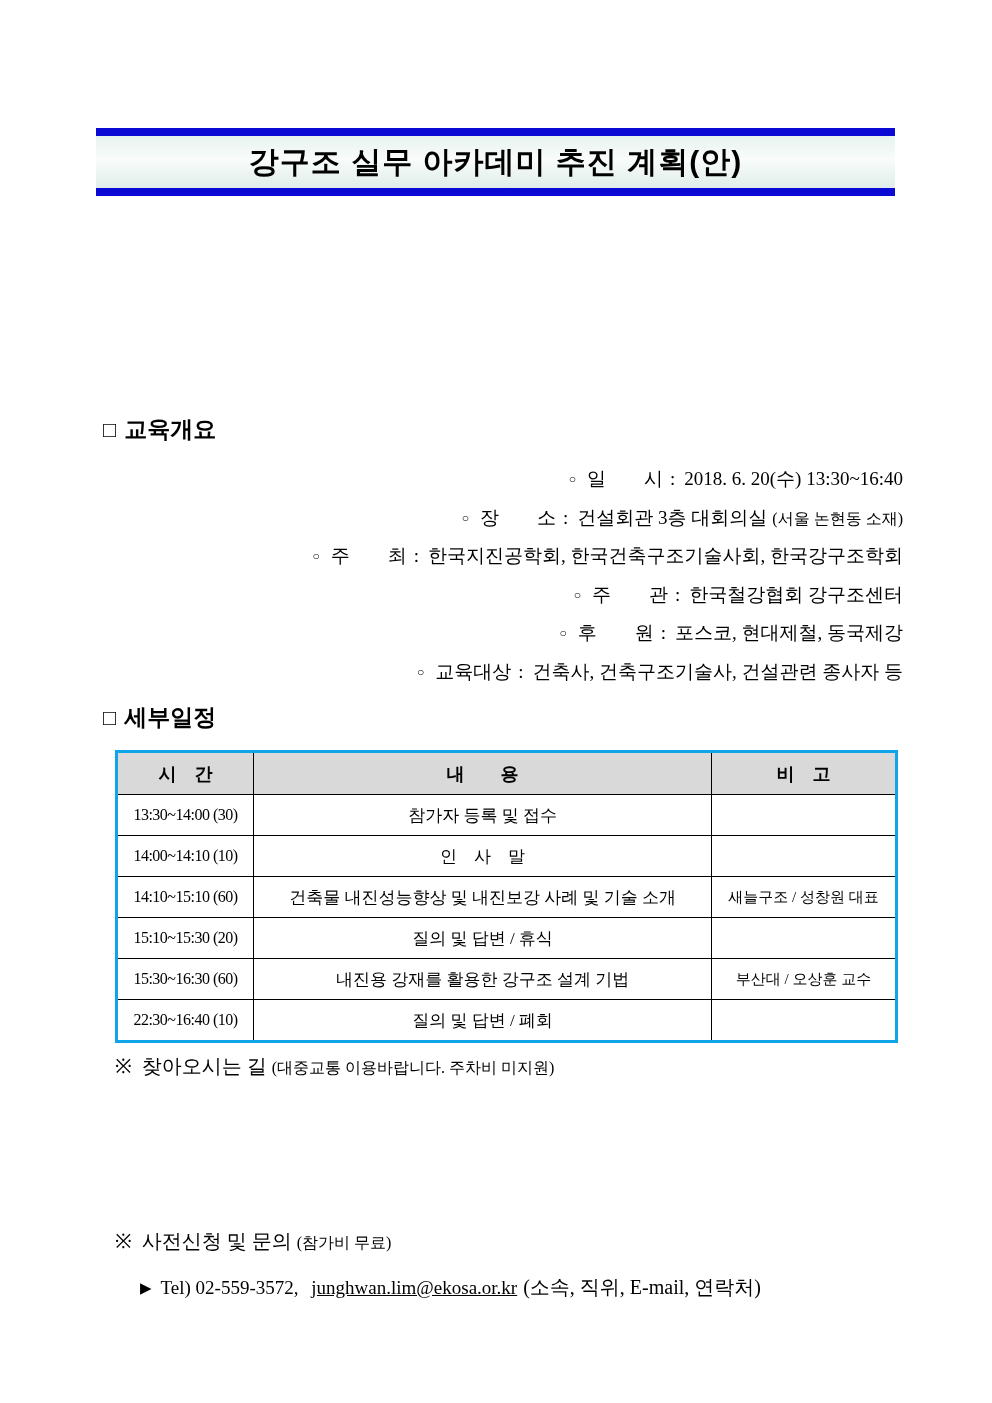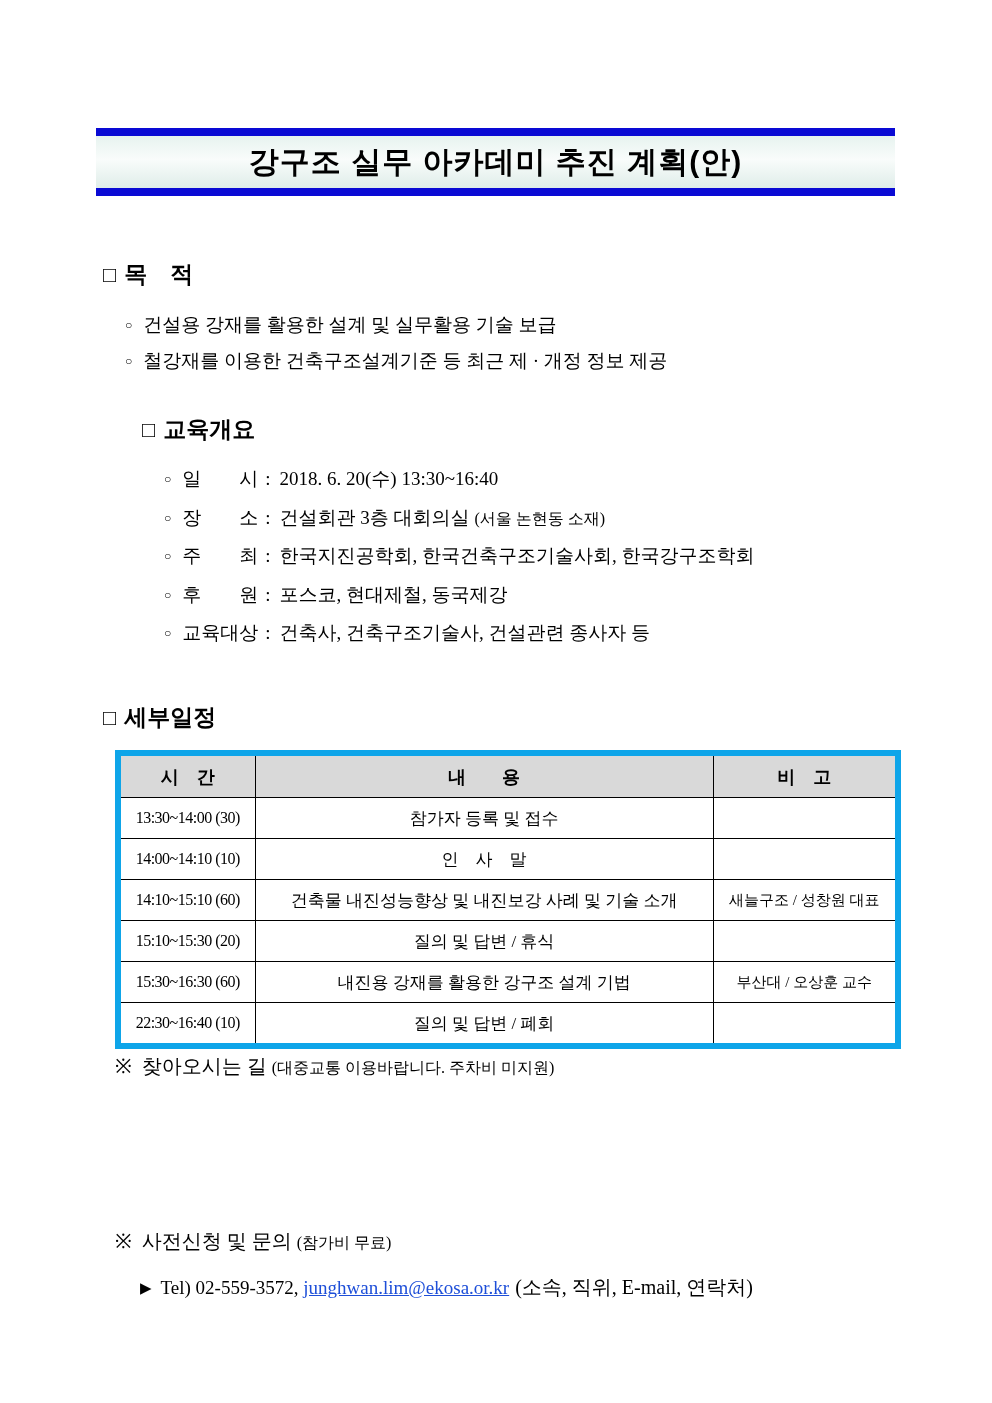--- a/index.html
+++ b/index.html
@@ -25,29 +25,29 @@
     font-family:"Liberation Sans","DejaVu Sans",sans-serif;
     font-size:23px; font-weight:800; line-height:32px; white-space:pre;
   }
   .sq-marker { font-weight:400; margin-right:8px; font-size:22px; }
   
   .blist { margin:17px 0 0 0; padding:0; list-style:none; }
   .blist li { line-height:34px; font-size:19px; padding-left:22px; white-space:pre; }
   .o-bullet { font-size:12px; margin-right:11px; position:relative; top:-2px; }
   
   .ovlist { margin:15px 0 0 0; padding:0; list-style:none; }
-  .ovlist li { line-height:36.5px; font-size:19px; padding-left:22px; white-space:pre; }
+  .ovlist li { line-height:36.5px; font-size:19px; padding-left:22px; white-space:pre;text-align:right; }
   .ov-label { white-space:pre; }
   .ov-colon { margin:0 9px 0 7px; }
   .ov-note { font-size:16px; margin-left:5px; }
   .ov-note:empty { display:none; }
   
   .sched {
     border-collapse:collapse; margin:16px 0 0 12px; width:780px;
-    table-layout:fixed; border:6px solid #0ea5e9;
+    table-layout:fixed; border:3px solid #0ea5e9;
   }
   .sched th, .sched td {
     border:1.5px solid #000; text-align:center; vertical-align:middle;
     padding:0 4px; overflow:hidden;
   }
   .sched th {
     background:#d9d9d9; height:41px; font-size:18px; font-weight:bold; white-space:pre;
   }
   .sched td { height:40px; font-size:17px; white-space:pre; }
   .col-time { width:137px; }
@@ -57,50 +57,44 @@
   .sched td.c-remark { font-size:15px; }
   
   .note-block { position:absolute; left:115px; width:800px; }
   .note-title-line { font-size:20px; line-height:30px; white-space:pre; }
   .ref-marker { margin-right:10px; }
   .note-sub { font-size:16px; }
   .note-items { margin:10px 0 0 0; padding:0 0 0 25px; list-style:none; }
   .note-items li { line-height:31px; font-size:19px; white-space:pre; }
   .tri-bullet { font-size:15px; margin-right:9px; position:relative; top:-1px; }
   .tel-line { margin:14px 0 0 25px; font-size:19px; line-height:30px; white-space:pre; }
-  .email-link { color:#1d4ed8; text-decoration:underline; cursor:pointer; }
+  .email-link { color:#000000; text-decoration:underline; cursor:pointer;margin-left:8px; }
   .tel-suffix { font-size:20px; margin-left:6px; }
 </style>
 </head>
 <body>
 
 <div class="page">
 
   <div class="banner">
     <div class="banner-bar"></div>
     <div class="banner-body">
       <span class="banner-title">강구조 실무 아카데미 추진 계획(안)</span>
     </div>
     <div class="banner-bar"></div>
   </div>
 
-  <div class="section" style="top:258px;">
-    <div class="sec-heading"><span class="sq-marker">□</span><span>목　적</span></div>
-    <ul class="blist">
-      <li><span class="o-bullet">○</span><span>건설용 강재를 활용한 설계 및 실무활용 기술 보급</span></li>
-      <li><span class="o-bullet">○</span><span>철강재를 이용한 건축구조설계기준 등 최근 제 · 개정 정보 제공</span></li>
-    </ul>
-  </div>
 
-  <div class="section" style="top:413px;margin-left:39px;">
+  <div class="section" style="top:413px;">
     <div class="sec-heading"><span class="sq-marker">□</span><span>교육개요</span></div>
     <ul class="ovlist">
       <li><span class="o-bullet">○</span><span class="ov-label">일　　시</span><span class="ov-colon">:</span><span class="ov-value">2018. 6. 20(수) 13:30~16:40</span></li>
       <li><span class="o-bullet">○</span><span class="ov-label">장　　소</span><span class="ov-colon">:</span><span class="ov-value">건설회관 3층 대회의실</span><span class="ov-note">(서울 논현동 소재)</span></li>
       <li><span class="o-bullet">○</span><span class="ov-label">주　　최</span><span class="ov-colon">:</span><span class="ov-value">한국지진공학회, 한국건축구조기술사회, 한국강구조학회</span></li>
+      <li><span class="o-bullet">○</span><span class="ov-label">주　　관</span><span class="ov-colon">:</span><span class="ov-value">한국철강협회 강구조센터</span></li>
       <li><span class="o-bullet">○</span><span class="ov-label">후　　원</span><span class="ov-colon">:</span><span class="ov-value">포스코, 현대제철, 동국제강</span></li>
       <li><span class="o-bullet">○</span><span class="ov-label">교육대상</span><span class="ov-colon">:</span><span class="ov-value">건축사, 건축구조기술사, 건설관련 종사자 등</span></li>
     </ul>
   </div>
 
   <div class="section" style="top:701px;">
     <div class="sec-heading"><span class="sq-marker">□</span><span>세부일정</span></div>
     <table class="sched">
       <colgroup>
           <col class="col-time">

